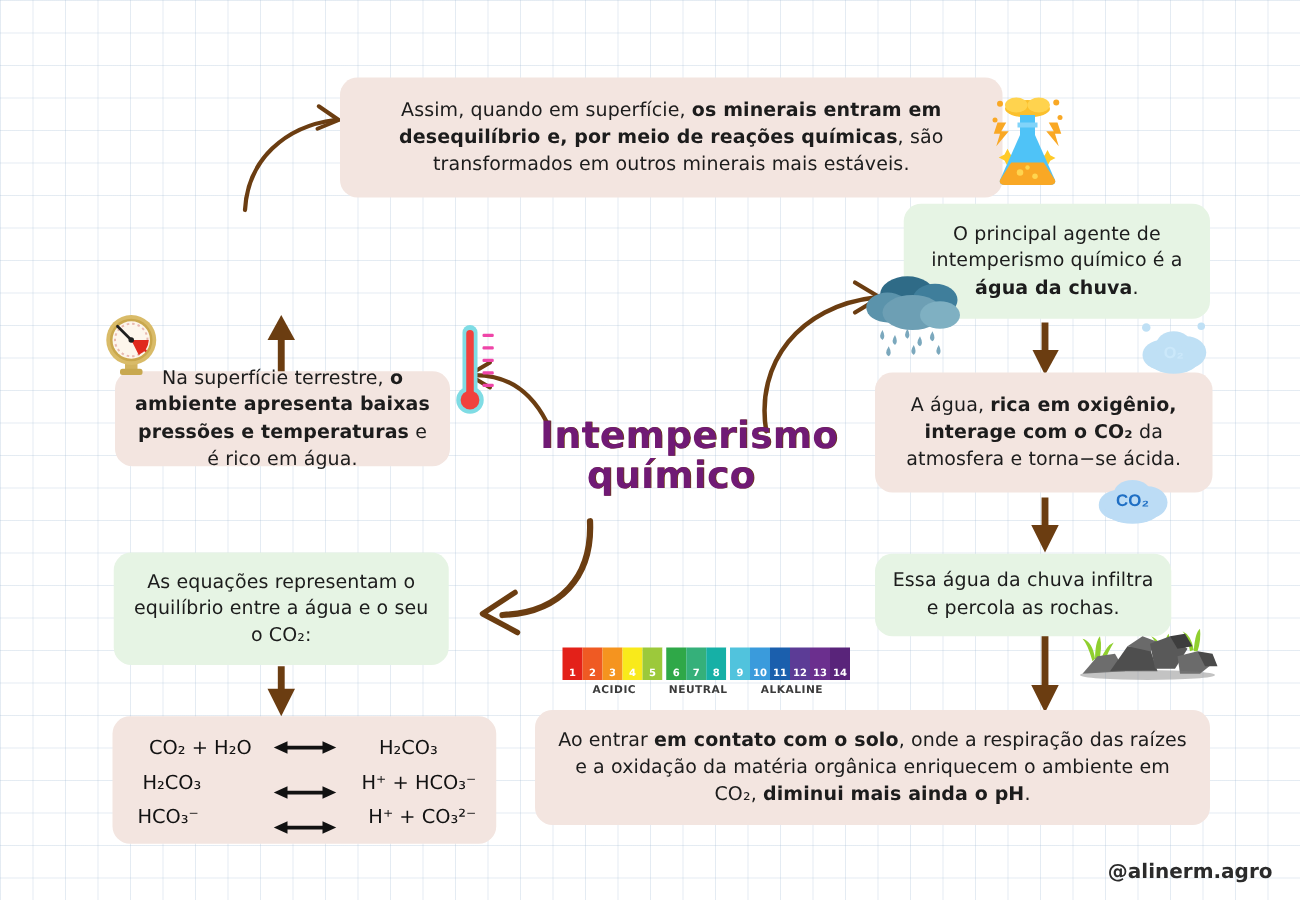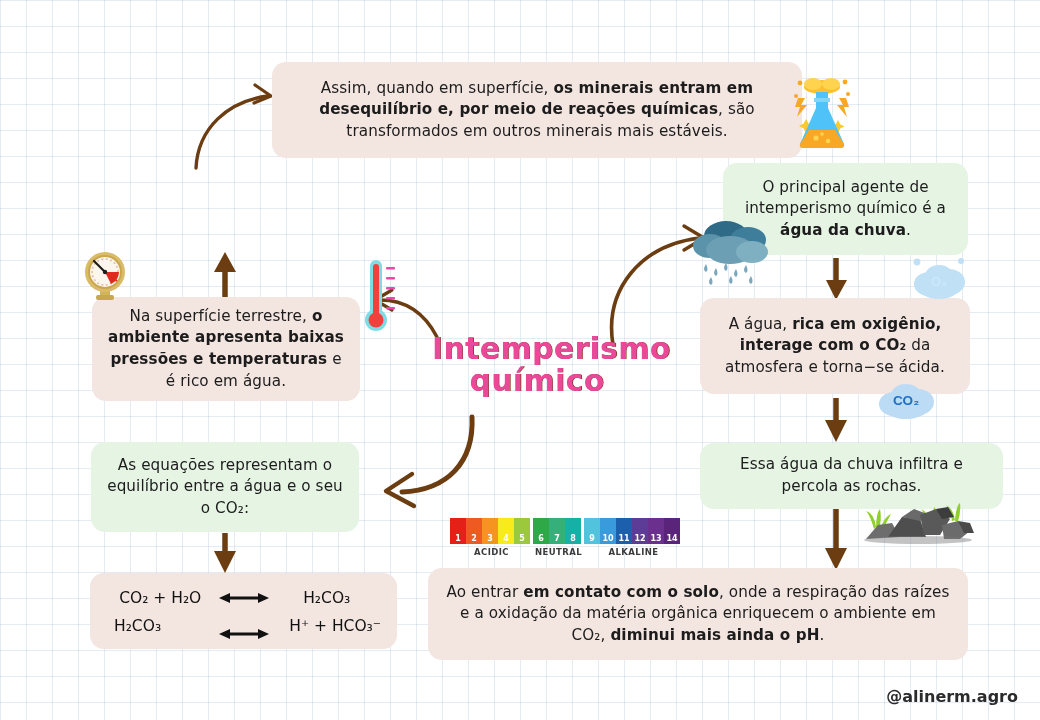--- a/index.html
+++ b/index.html
@@ -30,21 +30,21 @@
     padding: 10px 14px;
   }
   .box p { width: 100%; }
   .beige { background: #f3e5e0; }
   .green { background: #e6f4e4; }
   .box b { font-weight: 700; }
 
   
   #title {
     position: absolute;
-    color: #ec4899;
+    color: #701a75;
     font-family: "DejaVu Sans", sans-serif;
     font-weight: 900;
     font-size: 30px;
     line-height: 1.06;
     text-align: center;
     letter-spacing: 0.3px;
     text-shadow: 0.6px 0 0 #6b3d11;
   }
 
   
@@ -146,21 +146,21 @@
 
   <div class="box beige" style="left:272px; top:62px; width:530px; height:96px;">
     <p>
       <span>Assim, quando em superfície, </span><b>os minerais entram em</b>
       <b>desequilíbrio e, por meio de reações químicas</b><span>, são</span>
       <span>transformados em outros minerais mais estáveis.</span>
     </p>
   </div>
 
 
-  <div class="box beige" style="left:92px; top:297px; width:268px; height:104px;">
+  <div class="box beige" style="left:92px; top:297px; width:268px; height:76px;">
     <p>
       <span>Na superfície terrestre, </span><b>o ambiente apresenta baixas pressões e temperaturas</b><span> e é rico em água.</span>
     </p>
   </div>
 
   <div class="box green" style="left:91px; top:442px; width:268px; height:90px;">
     <p>As equações representam o equilíbrio entre a água e o seu o CO₂:</p>
   </div>
 
   <div id="equations" style="left:90px; top:573px; width:307px;">
@@ -179,35 +179,46 @@
       <span class="lhs" style="text-align:left;padding-left:8px;">H₂CO₃</span>
       <span class="mid" style="align-items:flex-end;padding-top:16px;">
         <svg class="dbl-arrow" width="56" height="14" viewBox="0 0 56 14">
           <path d="M11,7 L45,7" stroke="#111" stroke-width="3"></path>
           <path d="M3,7 L14,2 L14,12 Z" fill="#111"></path>
           <path d="M53,7 L42,2 L42,12 Z" fill="#111"></path>
         </svg>
       </span>
       <span class="rhs" style="text-align:right;">H⁺ + HCO₃⁻</span>
     </div>
+    <div class="eqrow" style="grid-template-columns:1fr 80px 1fr;">
+      <span class="lhs" style="text-align:left;padding-left:4px;">HCO₃⁻</span>
+      <span class="mid" style="align-items:flex-end;padding-top:18px;">
+        <svg class="dbl-arrow" width="56" height="14" viewBox="0 0 56 14">
+          <path d="M11,7 L45,7" stroke="#111" stroke-width="3"></path>
+          <path d="M3,7 L14,2 L14,12 Z" fill="#111"></path>
+          <path d="M53,7 L42,2 L42,12 Z" fill="#111"></path>
+        </svg>
+      </span>
+      <span class="rhs" style="text-align:right;">H⁺ + CO₃²⁻</span>
+    </div>
   </div>
 
   <div class="box green" style="left:723px; top:163px; width:245px; height:92px;">
     <p>
       <span>O principal agente de intemperismo químico é a </span><b>água da chuva</b><span>.</span>
     </p>
   </div>
 
   <div class="box beige" style="left:700px; top:298px; width:270px; height:96px;">
     <p>
       <span>A água, </span><b>rica em oxigênio, interage com o CO₂</b><span> da atmosfera e torna−se ácida.</span>
     </p>
   </div>
 
-  <div class="box green" style="left:700px; top:443px; width:303px; height:66px;">
+  <div class="box green" style="left:700px; top:443px; width:237px; height:66px;">
     <p>Essa água da chuva infiltra e percola as rochas.</p>
   </div>
 
   <div class="box beige" style="left:428px; top:568px; width:540px; height:92px;">
     <p>
       <span>Ao entrar </span><b>em contato com o solo</b><span>, onde a respiração das raízes e a oxidação da matéria orgânica enriquecem o ambiente em CO₂, </span><b>diminui mais ainda o pH</b><span>.</span>
     </p>
   </div>
 
   <div id="title" style="left:432px; top:333px; width:210px;">

